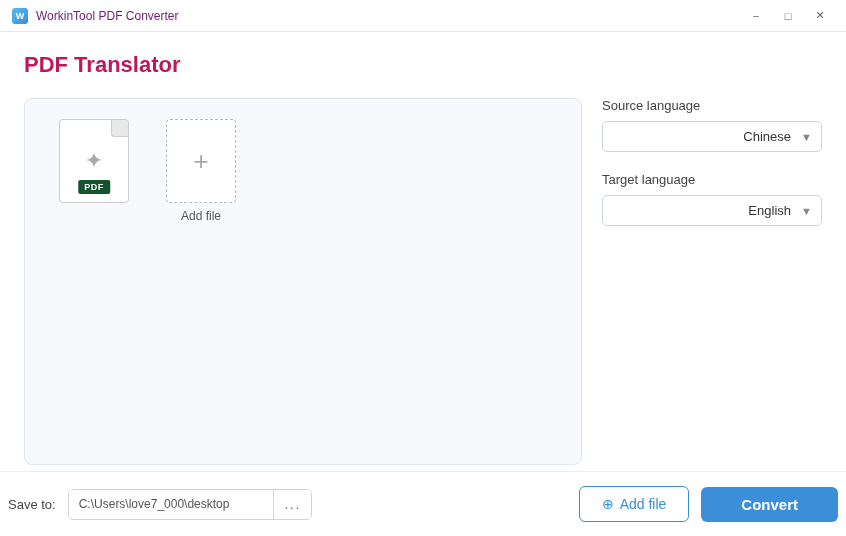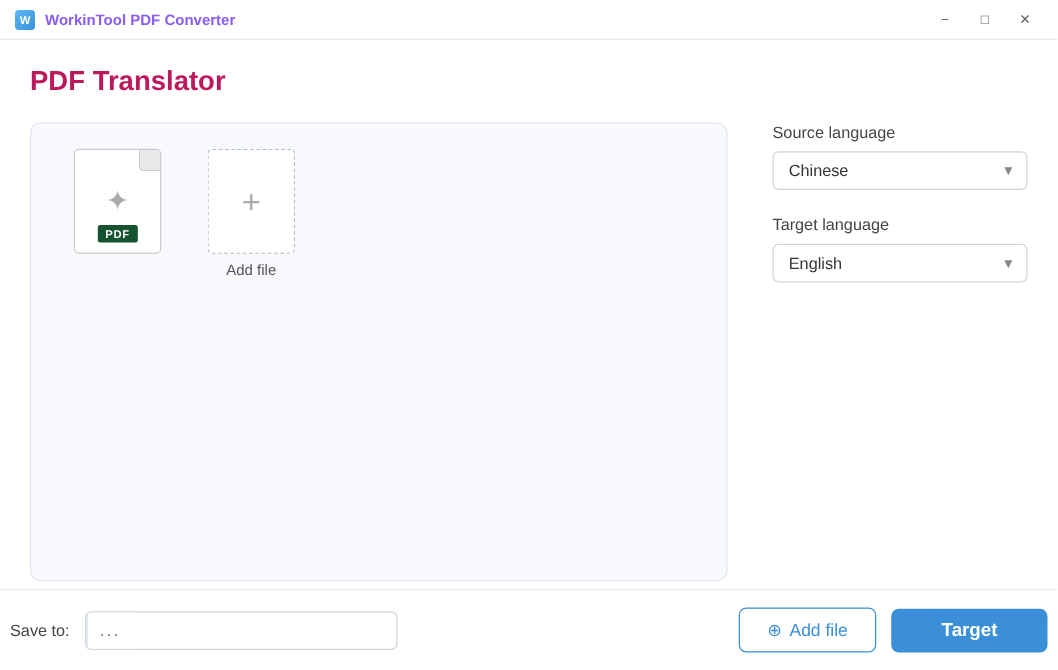--- a/index.html
+++ b/index.html
@@ -36,22 +36,21 @@
       border-radius: 3px;
       display: flex;
       align-items: center;
       justify-content: center;
       color: white;
       font-size: 9px;
       font-weight: bold;
     }
     .title-bar-text {
       font-size: 12px;
-      color: #8b5cf6;
-      font-weight: bold;
+      color: #701a75;
     }
     .title-bar-controls {
       display: flex;
       gap: 4px;
     }
     .title-bar-btn {
       width: 28px;
       height: 20px;
       border: none;
       background: transparent;
@@ -191,21 +190,20 @@
 
     
     .language-panel {
       width: 220px;
       display: flex;
       flex-direction: column;
       gap: 0;
     }
     .lang-group {
       margin-bottom: 20px;
-      margin-left: 16px;
     }
     .lang-label {
       font-size: 13px;
       color: #444;
       margin-bottom: 8px;
       font-weight: 500;
     }
     .lang-select-wrapper {
       position: relative;
     }
@@ -214,20 +212,21 @@
       padding: 7px 30px 7px 12px;
       border: 1px solid #ccd5de;
       border-radius: 5px;
       background: #fff;
       font-size: 13px;
       color: #333;
       appearance: none;
       -webkit-appearance: none;
       cursor: pointer;
       outline: none;
+      text-align: right;
     }
     .select-arrow {
       position: absolute;
       right: 10px;
       top: 50%;
       transform: translateY(-50%);
       pointer-events: none;
       color: #888;
       font-size: 11px;
     }
@@ -373,21 +372,22 @@
           <span class="select-arrow">▼</span>
         </div>
       </div>
     </div>
   </div>
 </div>
 
 <div class="bottom-bar">
   <span class="save-to-label">Save to:</span>
   <div class="save-path-wrapper">
+    <input class="save-path-input" type="text" value="C:\Users\love7_000\desktop" style="">
     <div class="save-path-dots">...</div>
   </div>
   <div class="spacer"></div>
   <button class="add-file-bottom-btn">
     <span>⊕</span>
     <span>Add file</span>
   </button>
-  <button class="convert-btn">Target</button>
+  <button class="convert-btn">Convert</button>
 </div>
 
 </body></html>

